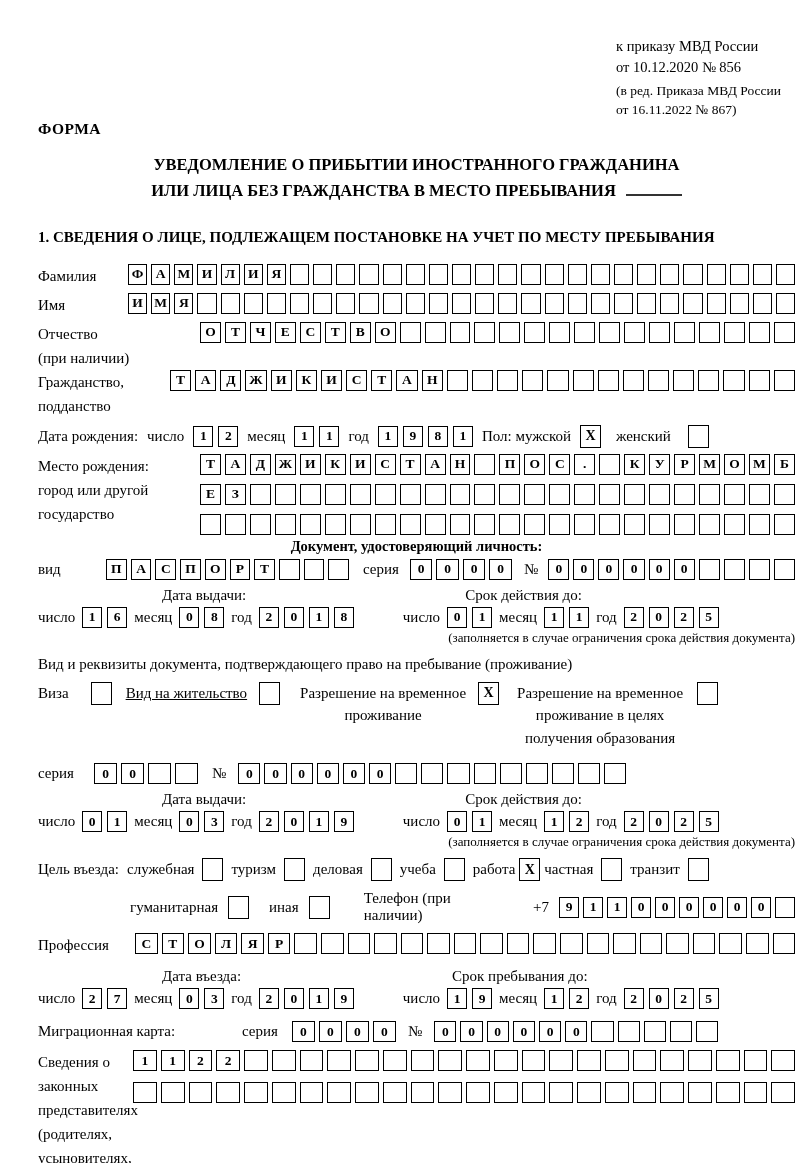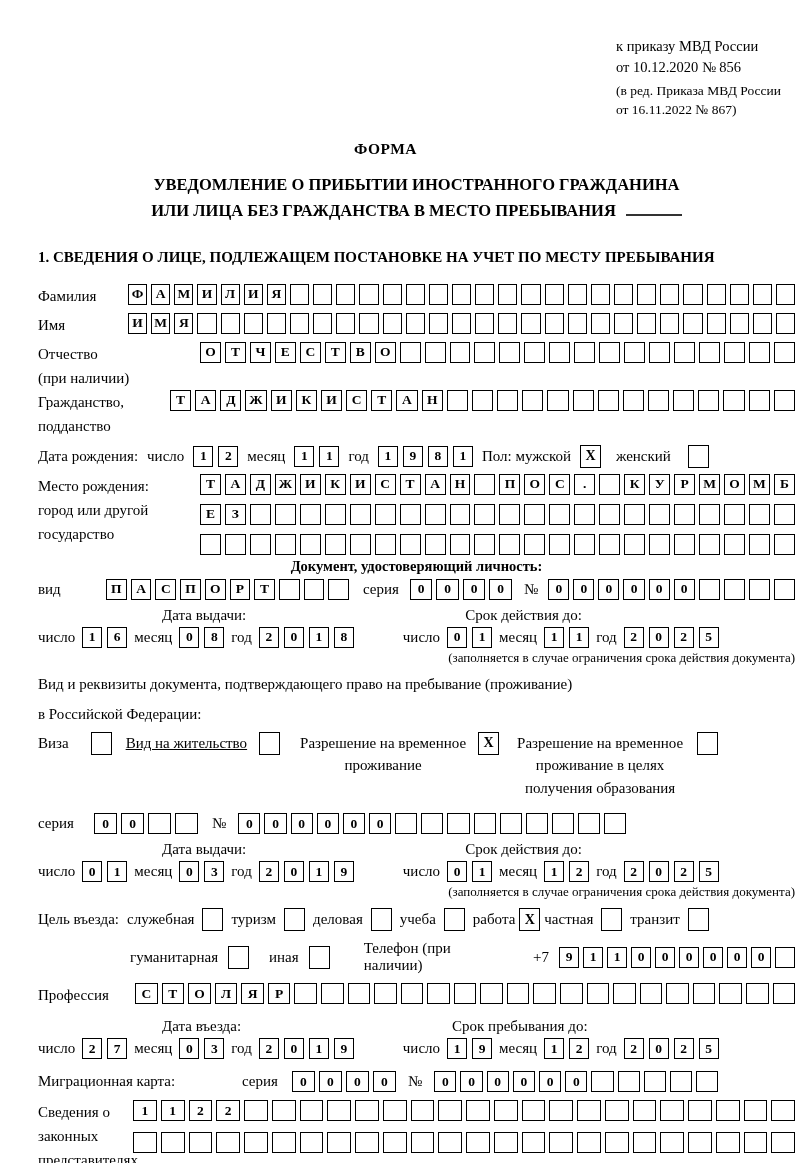--- a/index.html
+++ b/index.html
@@ -4,21 +4,21 @@
 <style>
   * { margin:0; padding:0; box-sizing:border-box; }
   html,body { background:#e8e8e8; }
   .page {
     width:800px; height:1163px; margin:0 auto; background:#ffffff;
     font-family:"Liberation Serif","DejaVu Serif",serif; color:#000;
     position:relative; overflow:hidden; padding:36px 5px 0 38px;
   }
   .hdr { margin-left:578px; font-size:14.5px; line-height:1.45; }
   .hdr-sub { font-size:13.5px; margin-top:4px; line-height:1.4; }
-  .forma { text-align:center; padding-right:62px; margin-top:20px; font-weight:bold; font-size:15.5px; letter-spacing:.5px; }
+  .forma { text-align:left; padding-right:62px; margin-top:0; font-weight:bold; font-size:15.5px; letter-spacing:.5px; }
   .title { text-align:center; font-weight:bold; font-size:16.5px; line-height:1.6; margin-top:14px; }
   .blank-line { display:inline-block; width:56px; border-bottom:2.5px solid #333; margin-left:10px; }
   .sec { font-weight:bold; font-size:15px; margin-top:24px; }
 
   .row { display:flex; align-items:flex-start; }
   .lbl { font-size:15px; line-height:1.6; white-space:pre-line; flex:none; }
   .grow { flex:1 1 auto; }
 
   .cellrow { display:flex; gap:4px; }
   .cellrow .cell { flex:1 1 0; }
@@ -383,21 +383,20 @@
         <span class="cell">2</span>
         <span class="cell">0</span>
         <span class="cell">2</span>
         <span class="cell">5</span>
       </span>
   </div>
 
   <div class="center-note" style="text-align:right; margin-top:2px;">(заполняется в случае ограничения срока действия документа)</div>
 
   <div class="lbl" style="margin-top:6px;">Вид и реквизиты документа, подтверждающего право на пребывание (проживание)</div>
-  <div class="lbl" style="margin-top:6px;">в Российской Федерации:</div>
 
   <div class="row" style="margin-top:6px; align-items:flex-start; gap:14px;">
     <div class="row" style="gap:22px;">
         <span class="opt-label">Виза</span>
         <span class="checkbox">
           <span class="cell"></span>
         </span>
       </div>
     <div class="row" style="gap:12px;text-decoration:underline;">
         <span class="opt-label">Вид на жительство</span>

